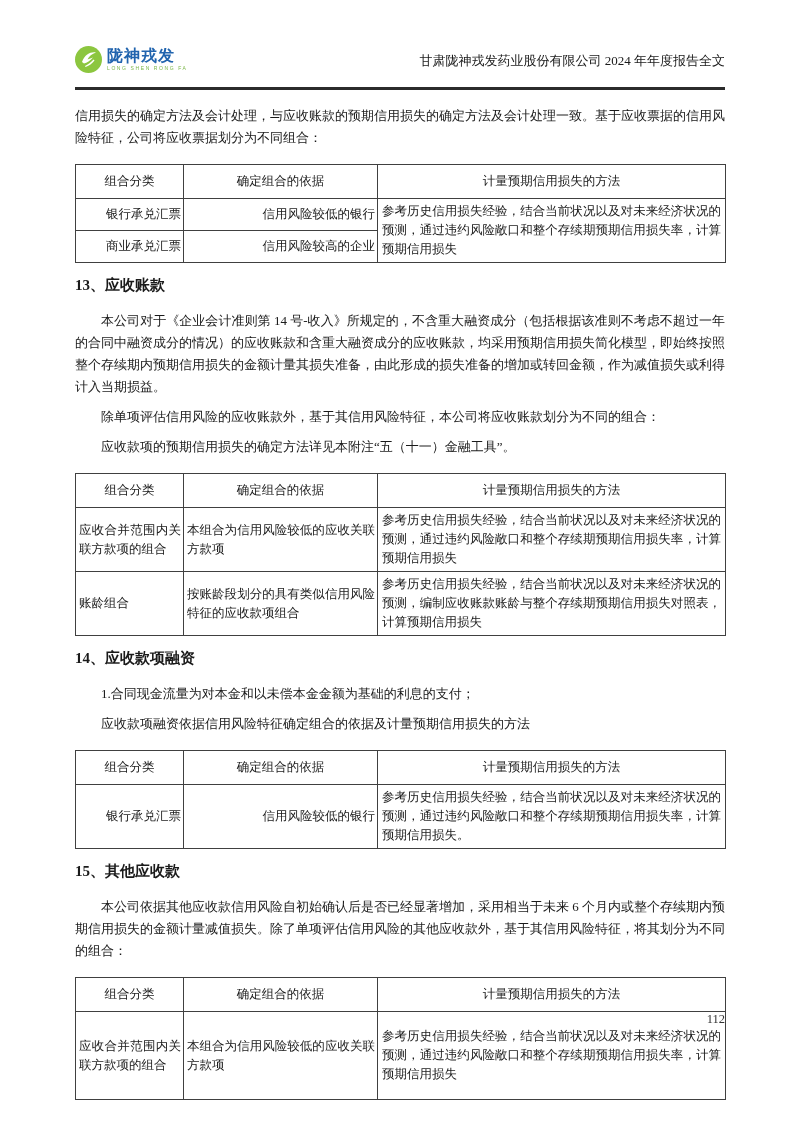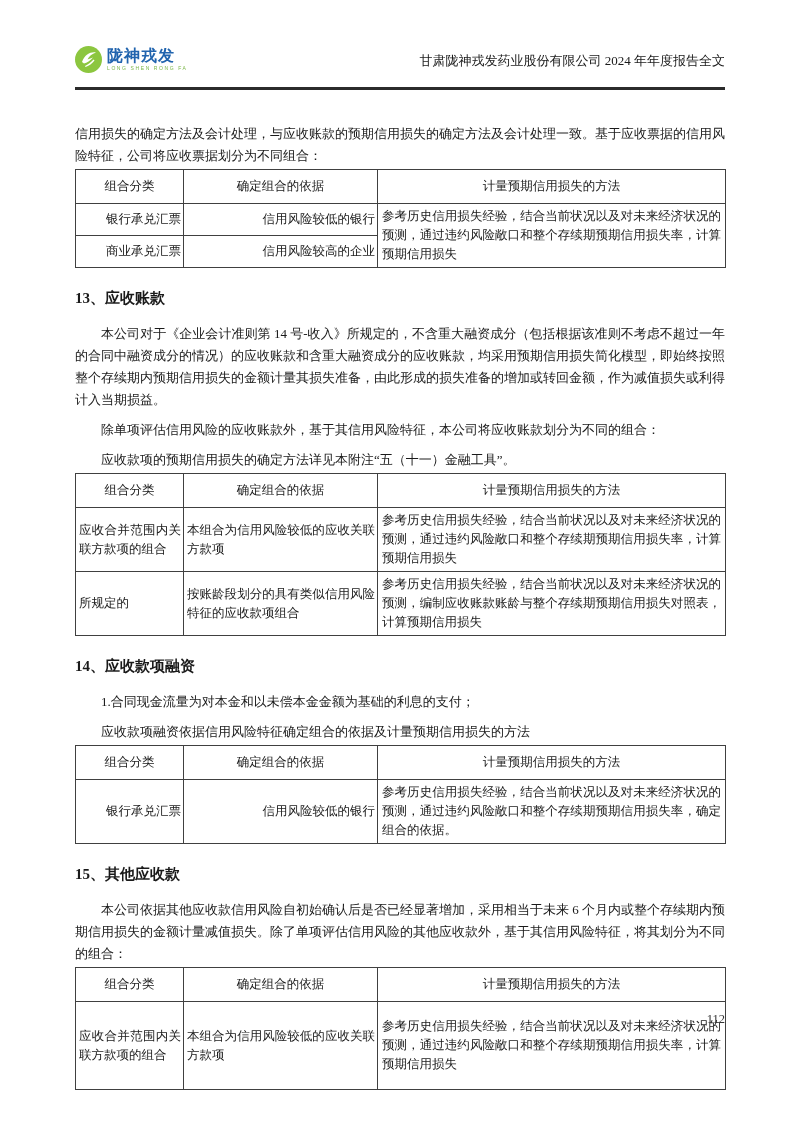--- a/index.html
+++ b/index.html
@@ -29,32 +29,32 @@
   .logo-en {
     font-size: 5px; color: #7ab648; letter-spacing: 1.6px;
     font-family: "Liberation Sans", sans-serif; margin-top: 2px;
   }
   .doc-title { font-size: 13px; padding-bottom: 3px; }
 
   
   .para {
     font-size: 13px; line-height: 22px; text-align: justify;
   }
-  .intro { margin-top: 33px; }
+  .intro { margin-top: 15px; }
   .indent { text-indent: 2em; margin-top: 8px; }
   h2.sec-title {
     font-size: 15px; font-weight: bold;
-    margin-top: 21px; margin-bottom: 15px;
+    margin-top: 13px; margin-bottom: 15px;
     font-family: "Liberation Serif", "DejaVu Serif", serif;
   }
 
   
   table.rpt {
     width: 100%; border-collapse: collapse; table-layout: fixed;
-    margin-top: 2px;
+    margin-top: 15px;
     border-top: 1.5px solid #333; border-bottom: 1.5px solid #333; font-family: Liberation Serif, serif;
   }
   table.rpt th, table.rpt td {
     border: 1px solid #404040;
     font-size: 12.5px; font-weight: normal;
     vertical-align: middle;
     line-height: 19px;
   }
   table.rpt th { text-align: center; padding: 7px 2px; }
   col.c1 { width: 108px; } col.c2 { width: 194px; } col.c3 { width: 348px; }
@@ -131,21 +131,21 @@
       <th>组合分类</th>
       <th>确定组合的依据</th>
       <th>计量预期信用损失的方法</th>
     </tr>
     <tr>
       <td class="cl">应收合并范围内关联方款项的组合</td>
       <td class="cl">本组合为信用风险较低的应收关联方款项</td>
       <td class="method">参考历史信用损失经验，结合当前状况以及对未来经济状况的预测，通过违约风险敞口和整个存续期预期信用损失率，计算预期信用损失</td>
     </tr>
     <tr>
-      <td class="cl">所规定的</td>
+      <td class="cl">账龄组合</td>
       <td class="cl">按账龄段划分的具有类似信用风险特征的应收款项组合</td>
       <td class="method">参考历史信用损失经验，结合当前状况以及对未来经济状况的预测，编制应收账款账龄与整个存续期预期信用损失对照表，计算预期信用损失</td>
     </tr>
   </tbody>
     </table>
 
   <h2 class="sec-title">14、应收款项融资</h2>
   <p class="para indent">1.合同现金流量为对本金和以未偿本金金额为基础的利息的支付；</p>
   <p class="para indent">应收款项融资依据信用风险特征确定组合的依据及计量预期信用损失的方法</p>
 
@@ -157,21 +157,21 @@
       </colgroup>
     <tbody>
         <tr>
       <th>组合分类</th>
       <th>确定组合的依据</th>
       <th>计量预期信用损失的方法</th>
     </tr>
     <tr>
       <td class="cc">银行承兑汇票</td>
       <td class="cc">信用风险较低的银行</td>
-      <td class="method">参考历史信用损失经验，结合当前状况以及对未来经济状况的预测，通过违约风险敞口和整个存续期预期信用损失率，确定组合的依据。</td>
+      <td class="method">参考历史信用损失经验，结合当前状况以及对未来经济状况的预测，通过违约风险敞口和整个存续期预期信用损失率，计算预期信用损失。</td>
     </tr>
   </tbody>
     </table>
 
   <h2 class="sec-title">15、其他应收款</h2>
   <p class="para indent">本公司依据其他应收款信用风险自初始确认后是否已经显著增加，采用相当于未来 6 个月内或整个存续期内预期信用损失的金额计量减值损失。除了单项评估信用风险的其他应收款外，基于其信用风险特征，将其划分为不同的组合：</p>
 
   <table class="rpt tall">
     <colgroup>
         <col class="c1">

